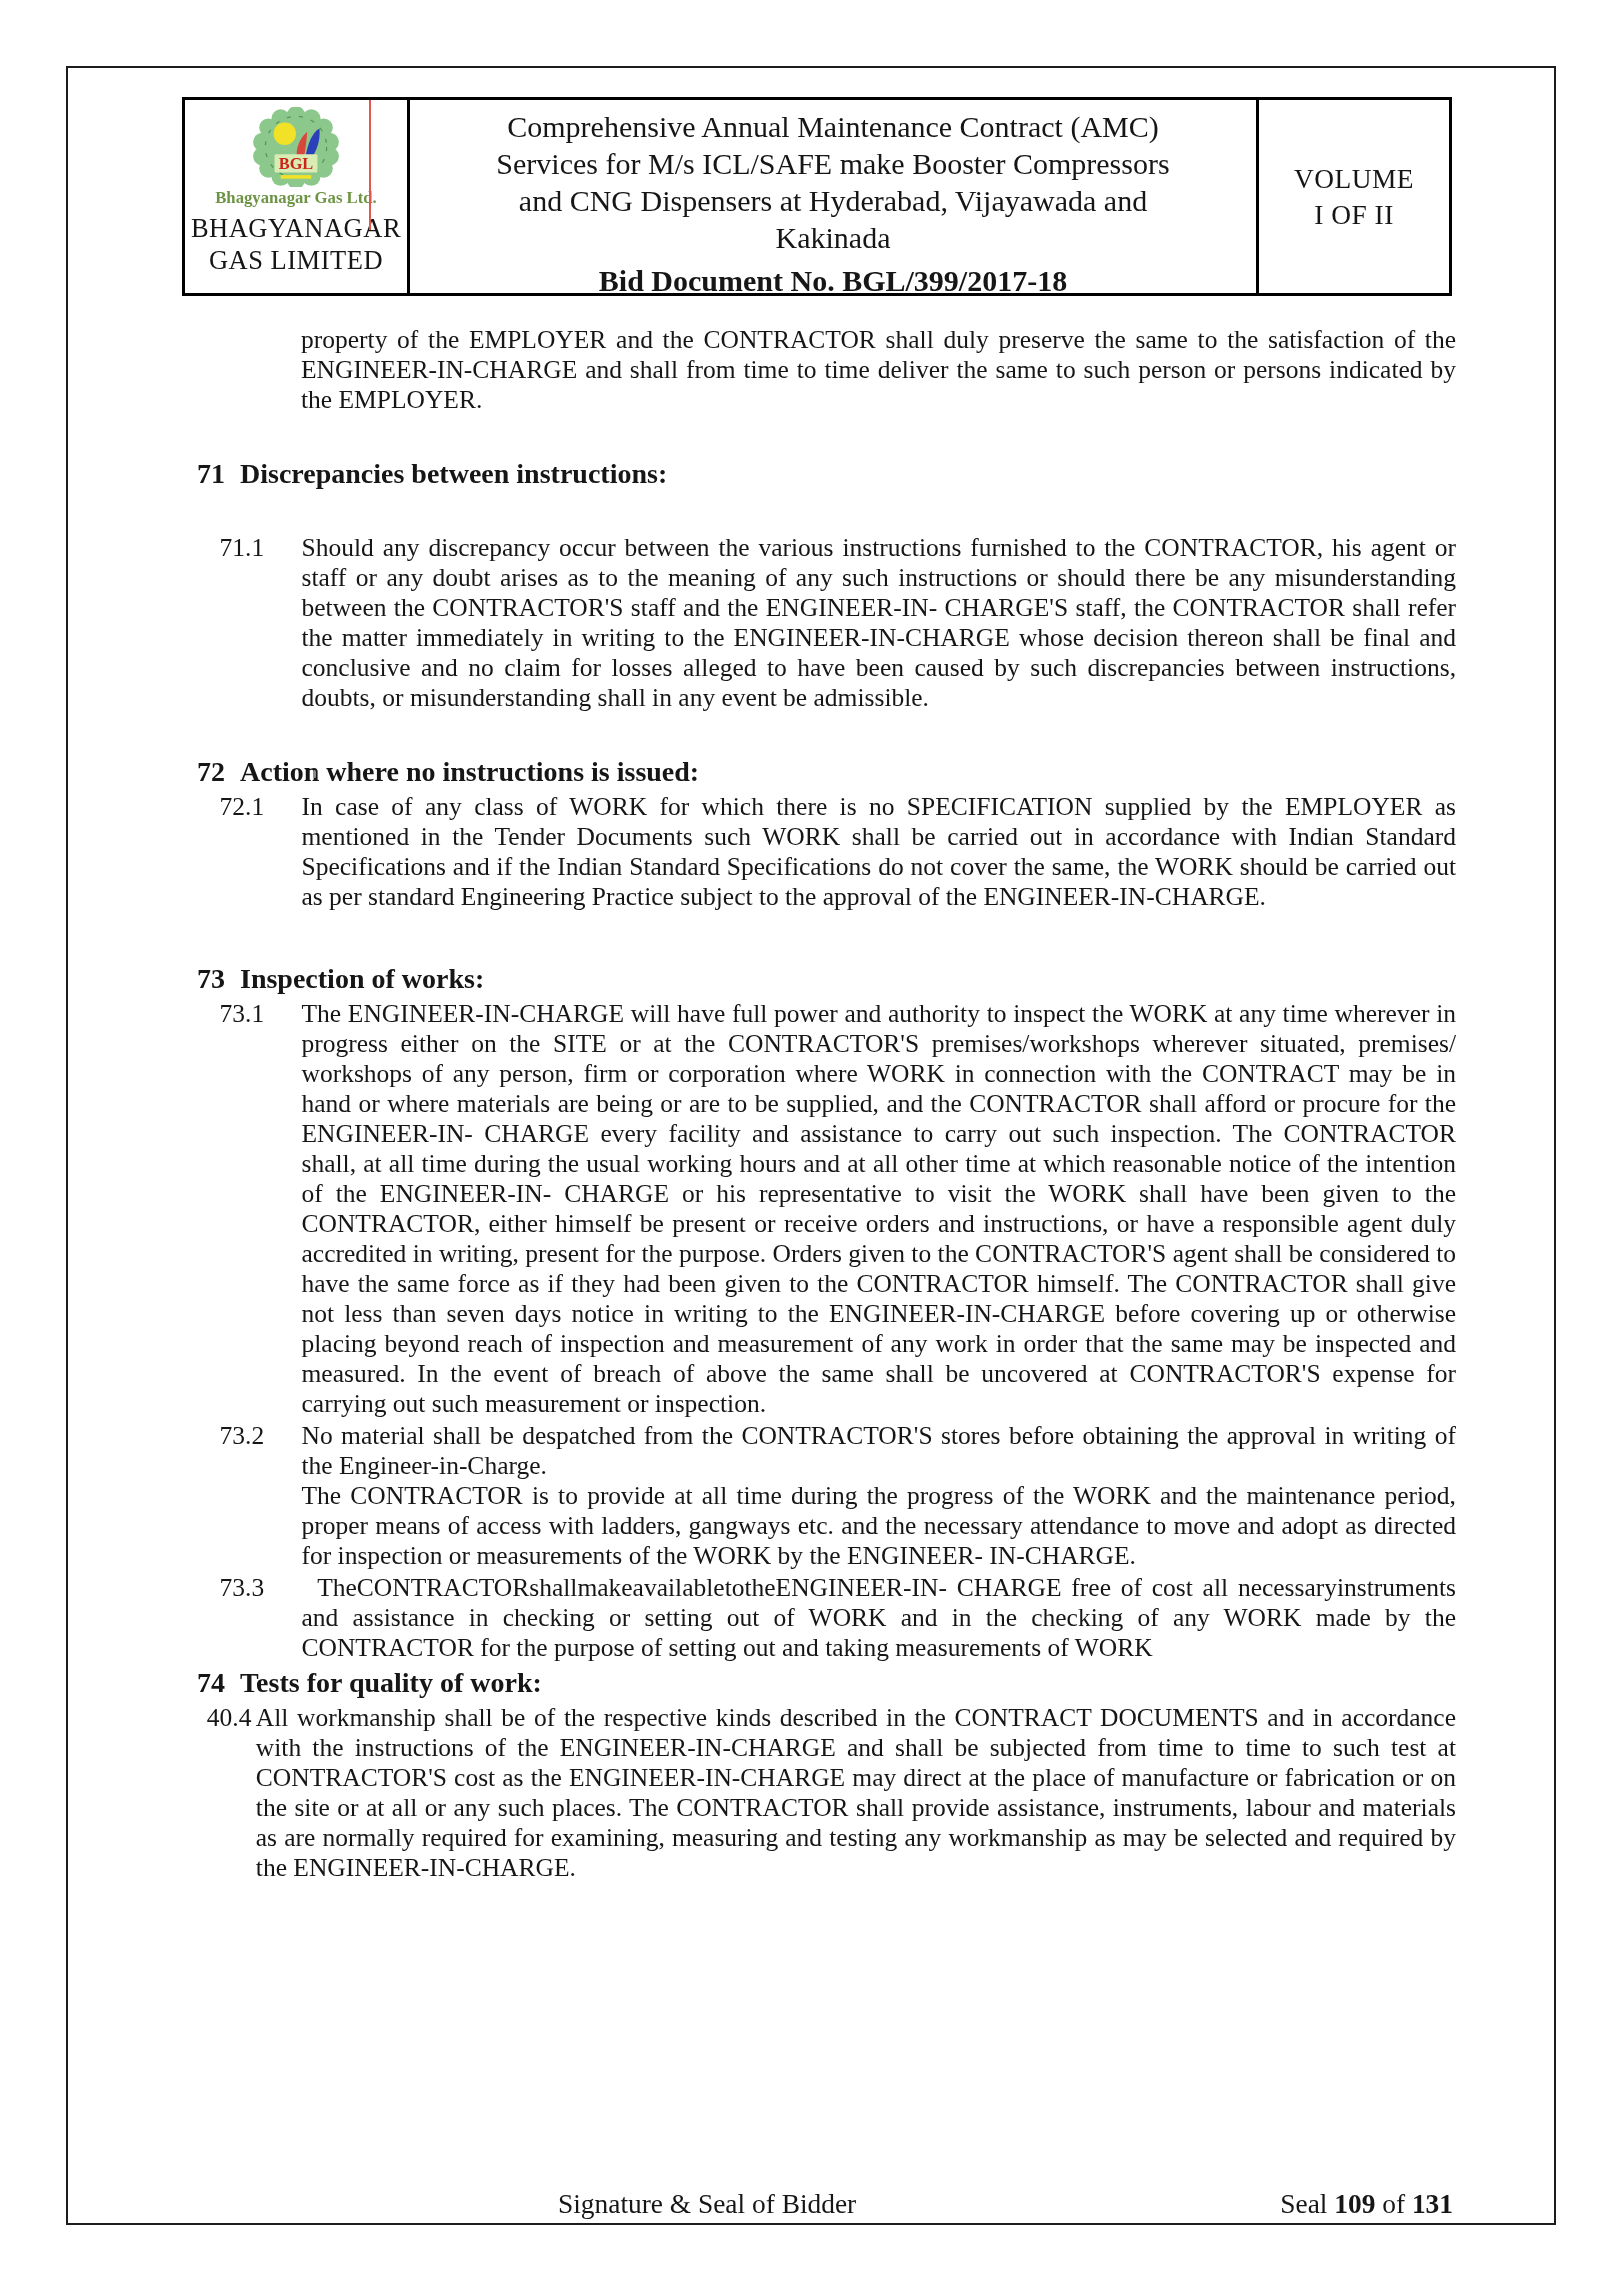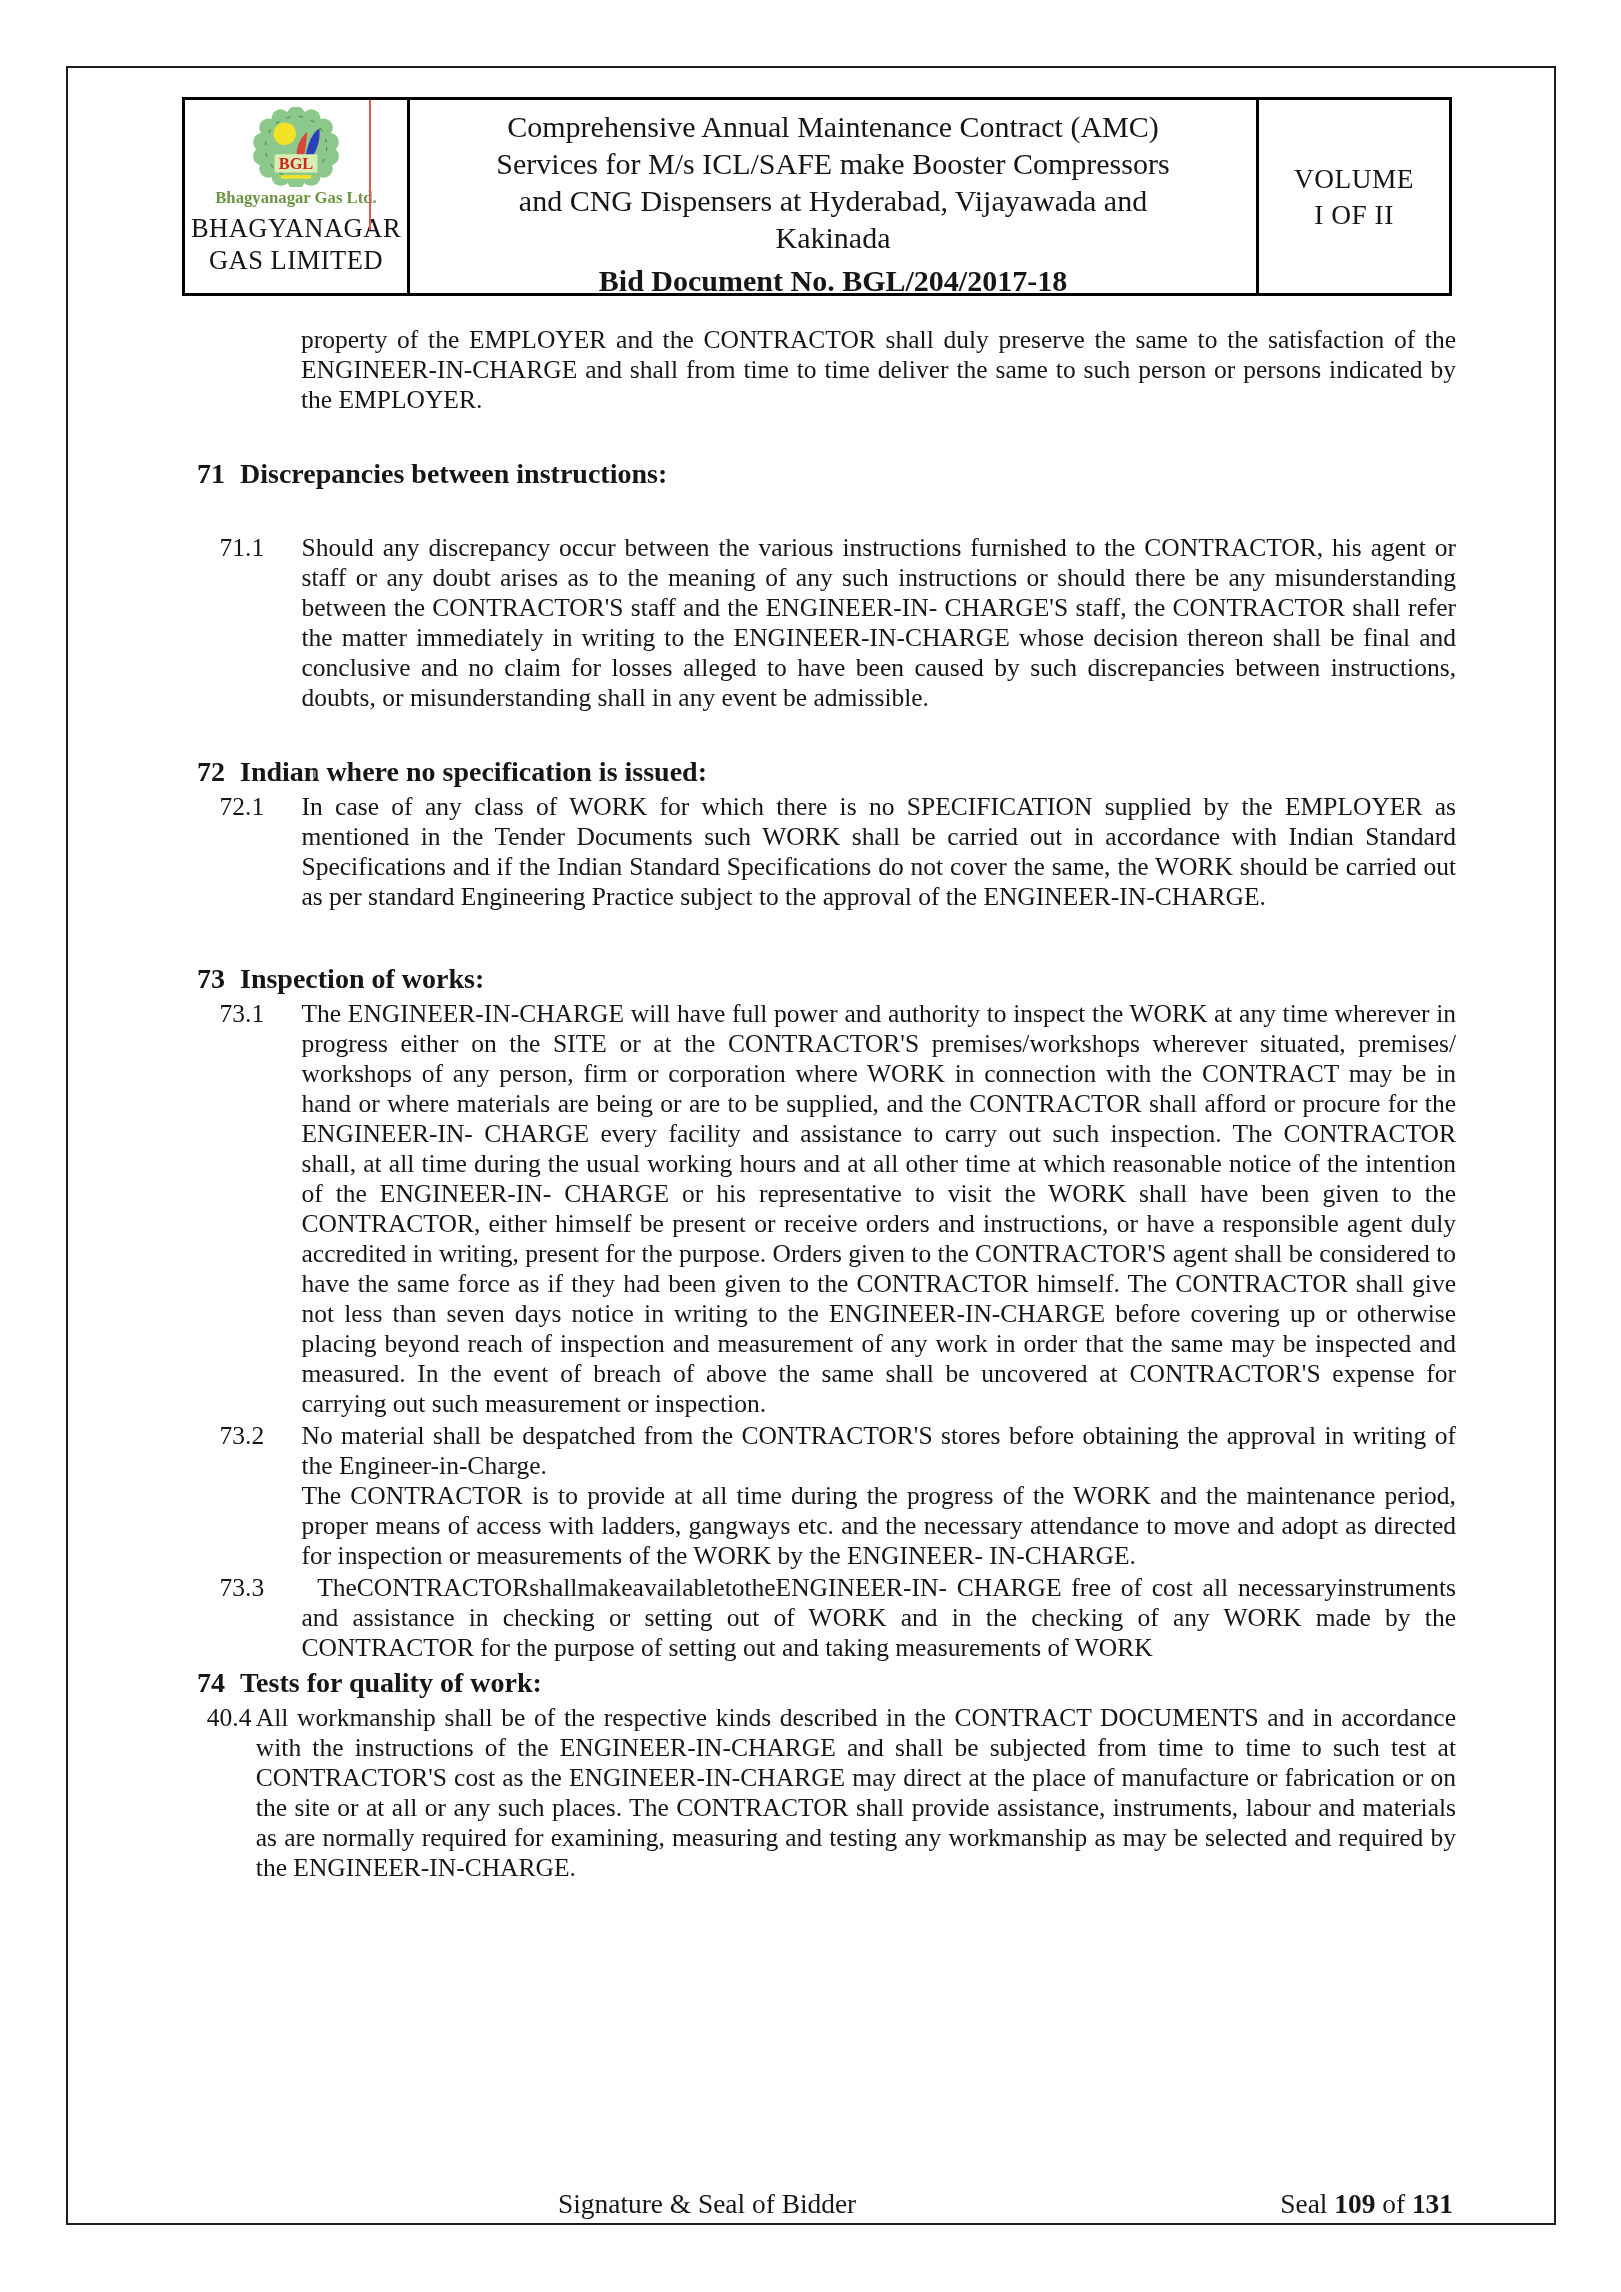--- a/index.html
+++ b/index.html
@@ -102,21 +102,21 @@
       </div>
     </div>
 
     <div class="cell title-cell">
       <div class="doc-title">
         <div>Comprehensive Annual Maintenance Contract (AMC)</div>
         <div>Services for M/s ICL/SAFE make Booster Compressors</div>
         <div>and CNG Dispensers at Hyderabad, Vijayawada and</div>
         <div>Kakinada</div>
       </div>
-      <div class="bid-no">Bid Document No. BGL/204/2017-18</div>
+      <div class="bid-no">Bid Document No. BGL/399/2017-18</div>
     </div>
 
     <div class="cell volume-cell">
       <div>VOLUME</div>
       <div>I OF II</div>
     </div>
   </div>
 
   <div class="content">
 
@@ -128,21 +128,21 @@
     </div>
     <div class="clause mt-c711">
       <span class="clause-num">71.1</span>
       <div class="clause-body">
         <p>Should any discrepancy occur between the various instructions furnished to the CONTRACTOR, his agent or staff or any doubt arises as to the meaning of any such instructions or should there be any misunderstanding between the CONTRACTOR'S staff and the ENGINEER-IN- CHARGE'S staff, the CONTRACTOR shall refer the matter immediately in writing to the ENGINEER-IN-CHARGE whose decision thereon shall be final and conclusive and no claim for losses alleged to have been caused by such discrepancies between instructions, doubts, or misunderstanding shall in any event be admissible.</p>
       </div>
     </div>
 
     <div class="section-heading mt-h72">
       <span class="sec-num">72</span>
-      <span class="sec-title">Indian where no specification is issued:</span>
+      <span class="sec-title">Action where no instructions is issued:</span>
     </div>
     <div class="clause">
       <span class="clause-num">72.1</span>
       <div class="clause-body">
         <p>In case of any class of WORK for which there is no SPECIFICATION supplied by the EMPLOYER as mentioned in the Tender Documents such WORK shall be carried out in accordance with Indian Standard Specifications and if the Indian Standard Specifications do not cover the same, the WORK should be carried out as per standard Engineering Practice subject to the approval of the ENGINEER-IN-CHARGE.</p>
       </div>
     </div>
 
     <div class="section-heading mt-h73">
       <span class="sec-num">73</span>

